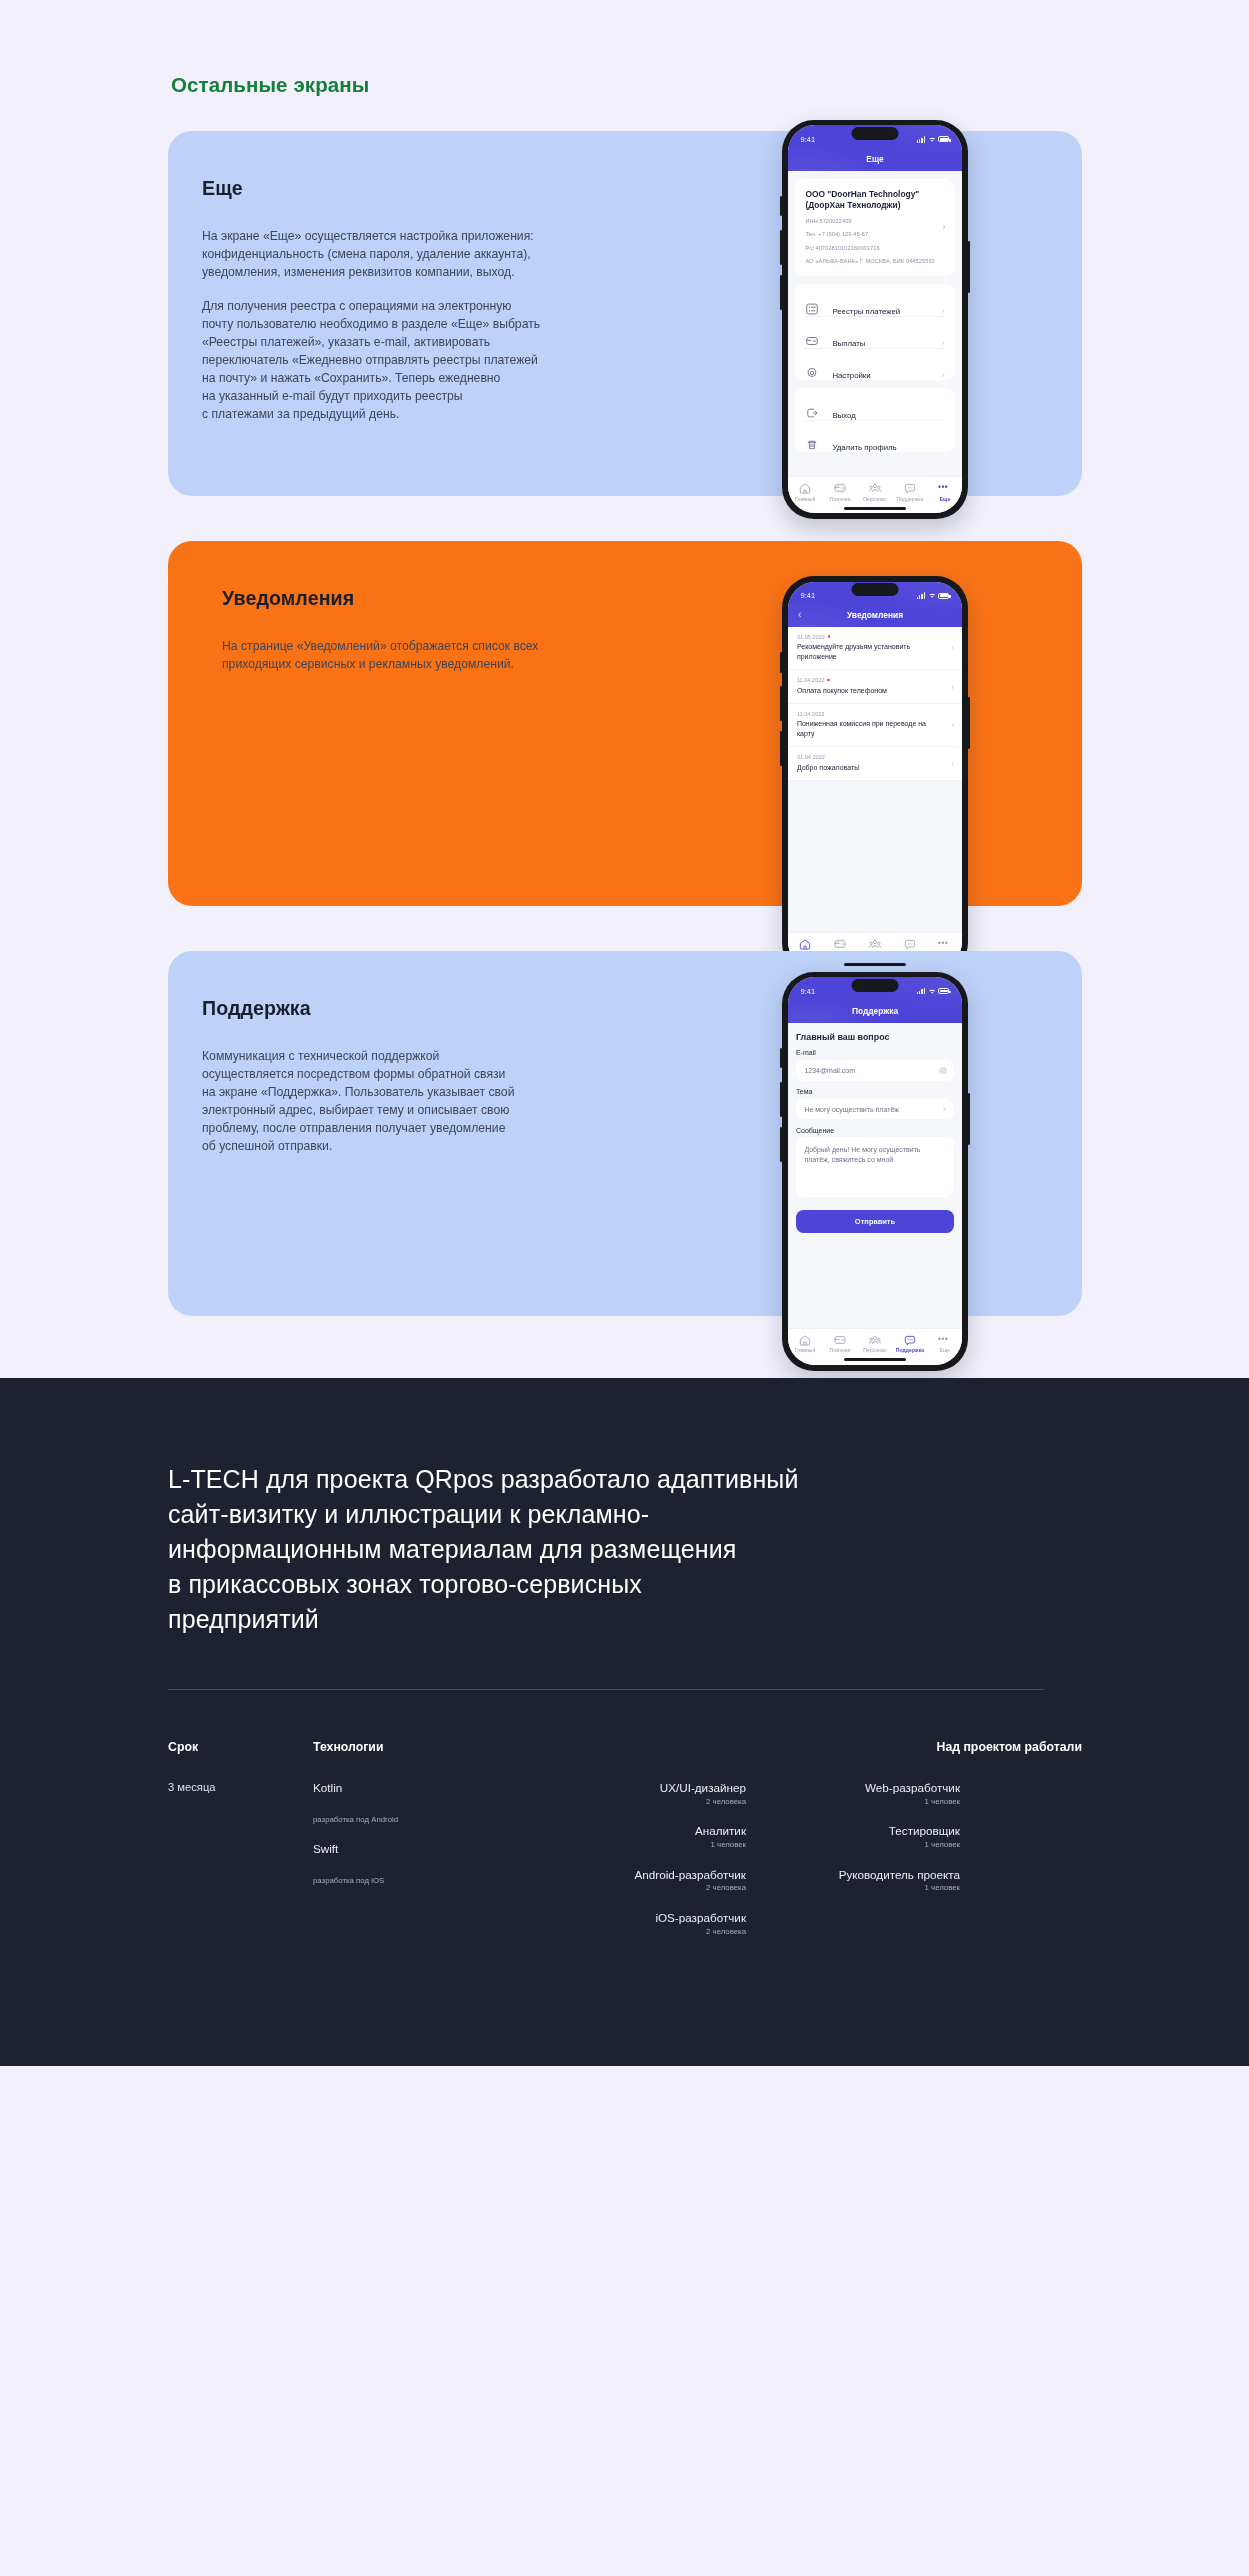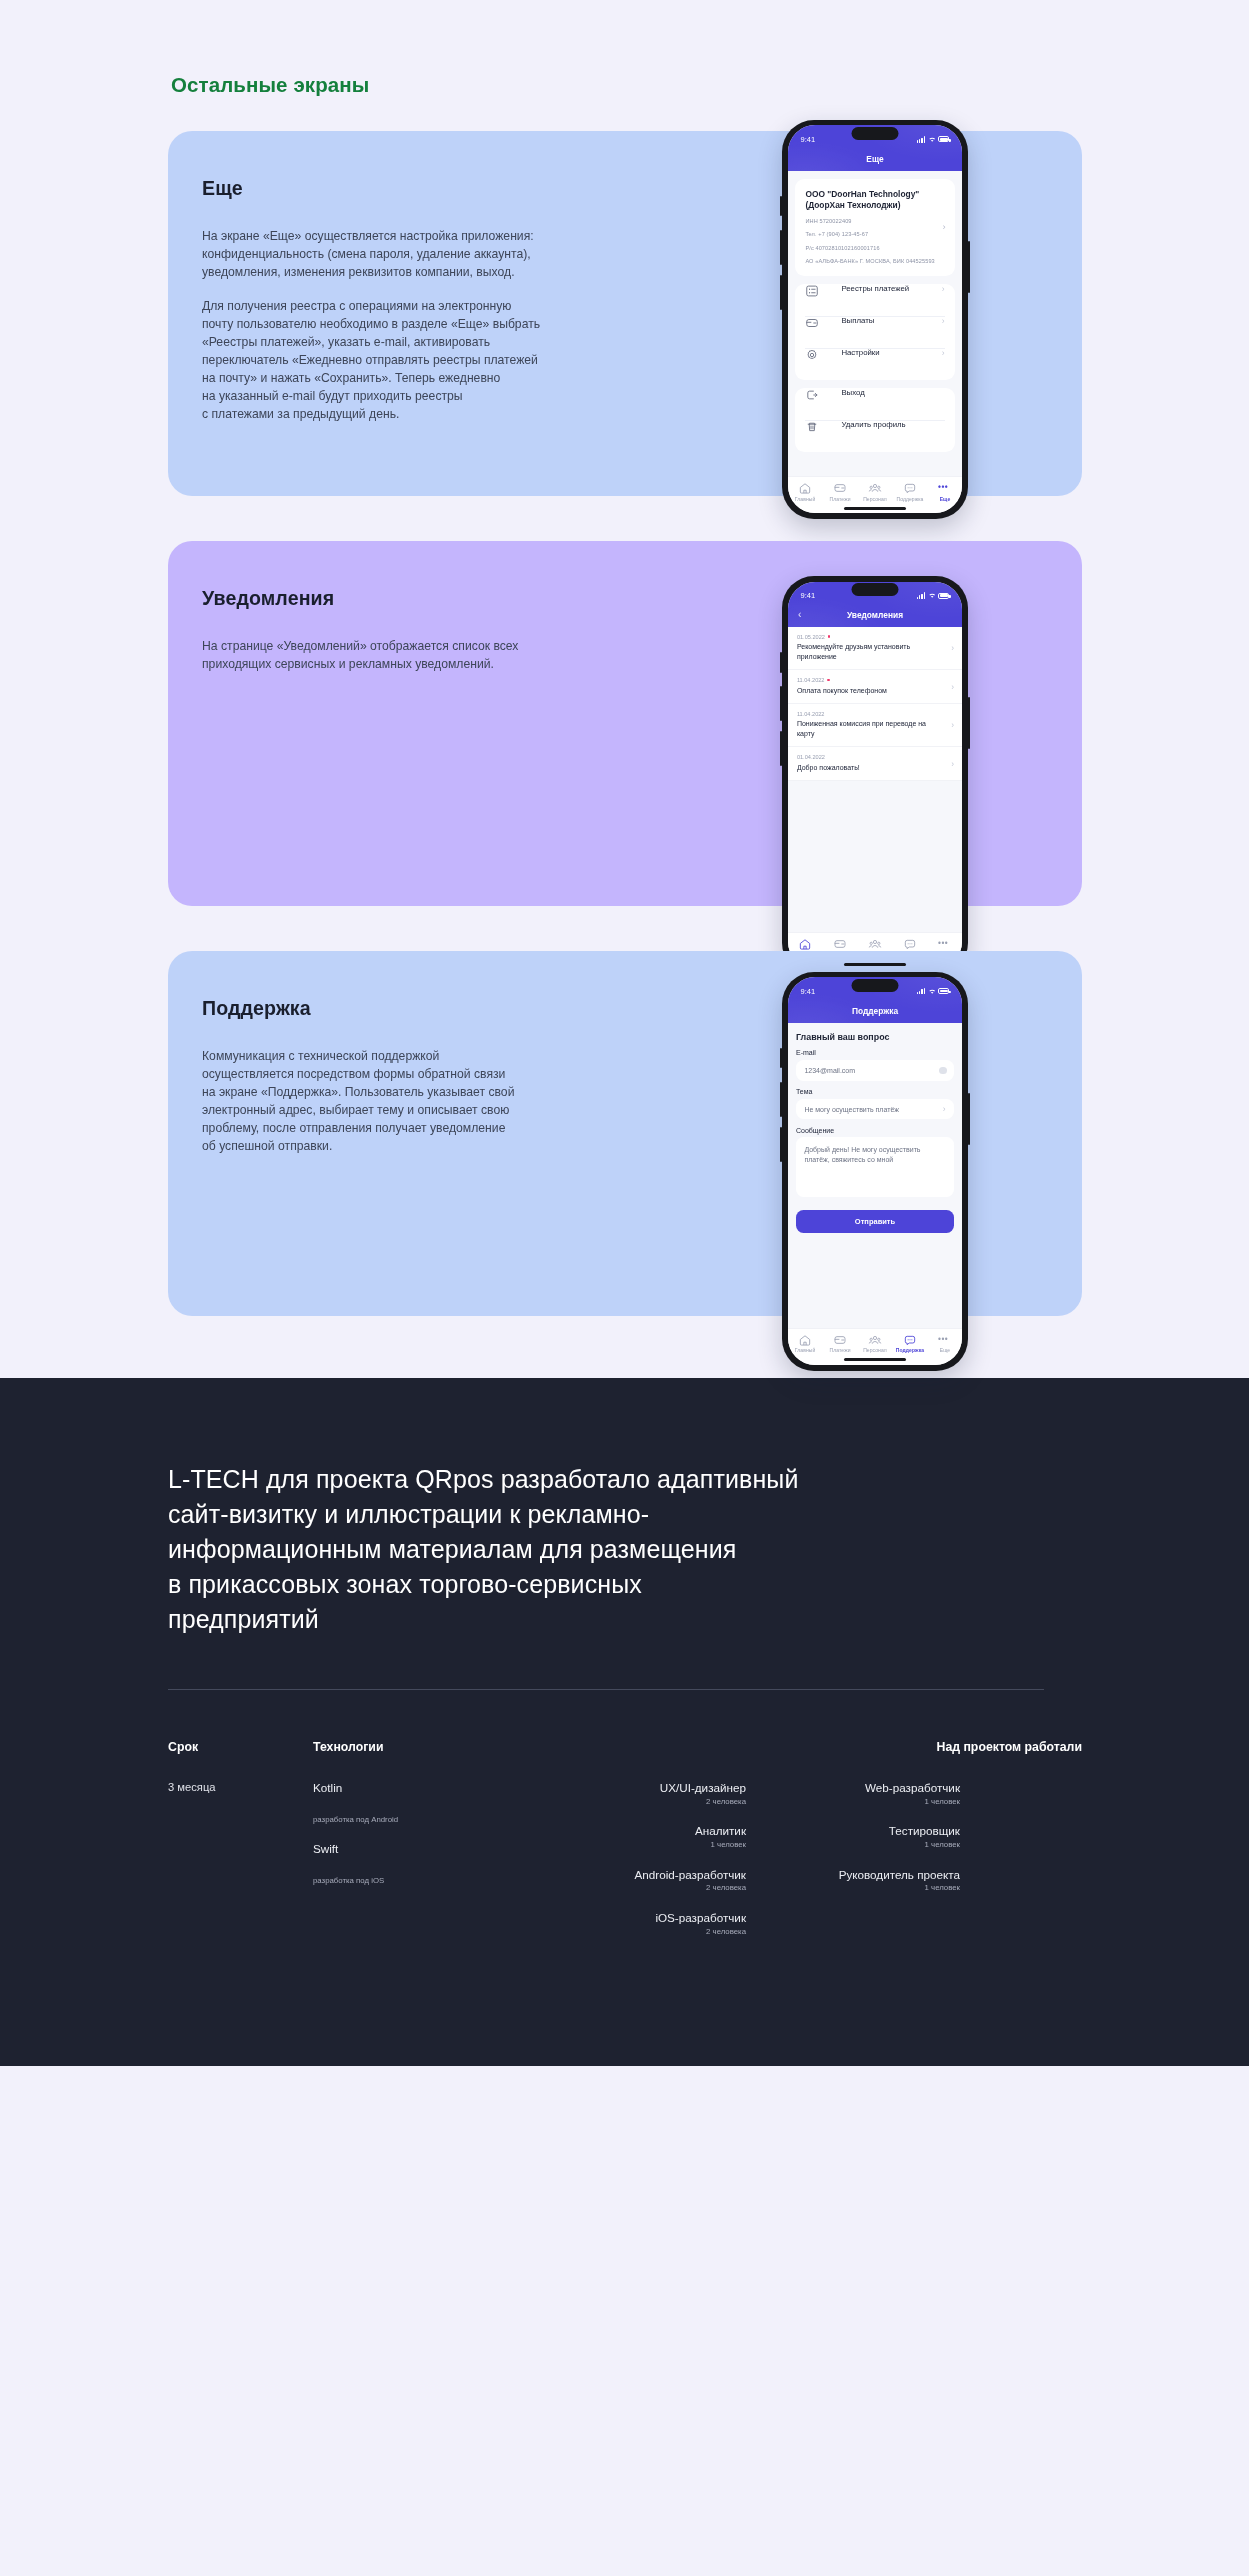--- a/index.html
+++ b/index.html
@@ -24,21 +24,21 @@
 
   .card {
     position: relative;
     width: 914px;
     margin-left: 168px;
     border-radius: 24px;
     min-height: 365px;
     display: flex;
   }
   .card--blue   { background: #bed2f9; }
-  .card--purple { background: #c4b5fd; }
+  .card--purple { background: #f97316; padding-left: 20px; }
 
   .card-text { padding: 46px 0 37px 34px; width: 494px; }
   .card-title {
     font-size: 19.6px; font-weight: 700; color: #1a1f2e;
     margin-bottom: 27px; letter-spacing: 0.1px;
   }
   .card-para {
     font-size: 12.2px; line-height: 18px; color: #3d4558;
     margin-bottom: 16px; white-space: pre-line;
   }
@@ -130,21 +130,21 @@
   }
   .mini-card .chev {
     position: absolute; right: 9.3px; top: 50%; transform: translateY(-50%);
     color: #b7bccd; font-size: 9.3px;
   }
   .company-name { font-size: 8.4px; font-weight: 700; color: #1d2233; line-height: 11.7px; }
   .company-meta { font-size: 5.6px; color: #8d93a6; line-height: 8.9px; margin-top: 4.7px; letter-spacing: 0.1px; }
 
   .menu-card { background:#fff; border-radius:9.3px; margin: 8.4px 7.5px 0 7.5px; }
   .menu-row {
-    display:flex; align-items:flex-start; gap: 22px; height: 32px; padding: 0 10.3px;
+    display:flex; align-items:flex-end; gap: 13px; height: 32px; padding: 0 10.3px;
     position: relative;
   }
   .menu-row + .menu-row::before {
     content:""; position:absolute; left: 10.3px; right: 10.3px; top:0; height:0.9px; background:#eef0f6;
   }
   .menu-row .label { font-size: 7.8px; color:#20263a; flex:1; }
   .menu-row .chev { color:#c3c8d6; font-size: 8.4px; }
   .mi { width: 14px; height: 14px; color: #6a7082; flex: none; }
   .mi svg { width: 100%; height: 100%; display:block; }
 

